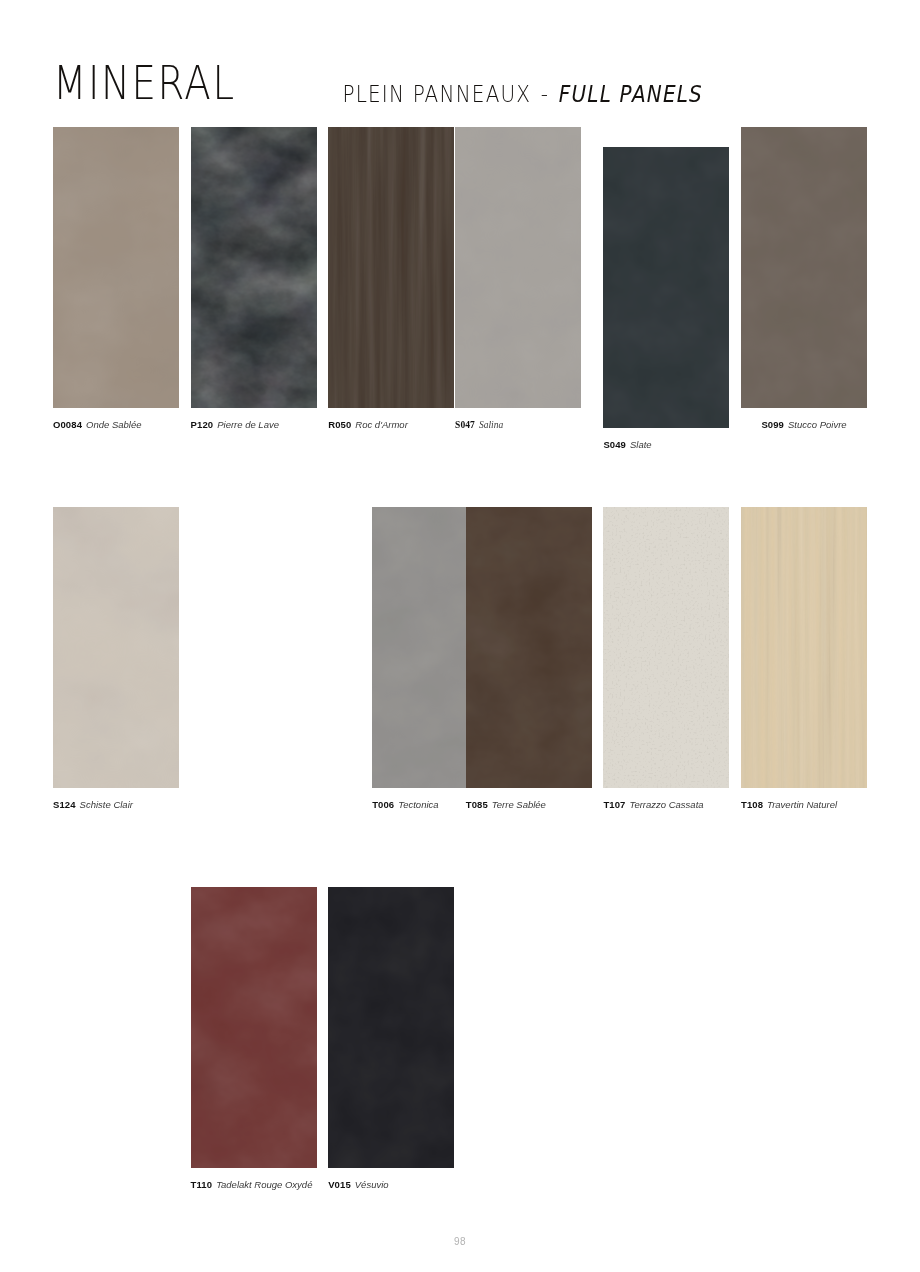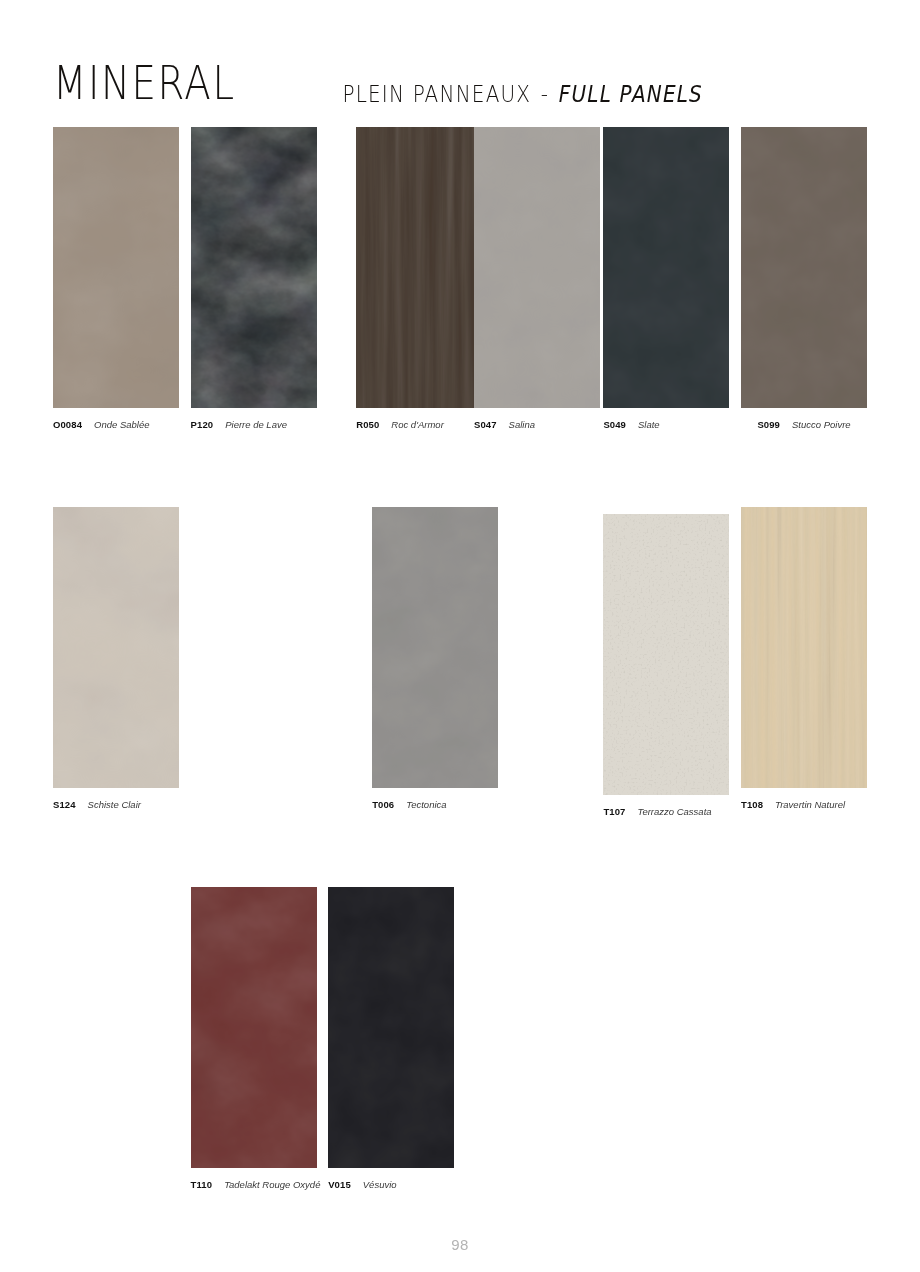--- a/index.html
+++ b/index.html
@@ -92,31 +92,31 @@
     color: #111111;
     white-space: nowrap;
   }
   .label .code {
     font-weight: bold;
     letter-spacing: 0.1px;
   }
   .label .name {
     font-style: italic;
     color: #3a3a3a;
-    padding-left: 12px;
+    padding-left: 4px;
   }
 
   
   .page-number {
     position: absolute;
     left: 0;
     top: 1236px;
     width: 920px;
     text-align: center;
-    font-size: 15px;
+    font-size: 10px;
     color: #b3b3b3;
     letter-spacing: 0.5px;
   }
 </style>
 </head>
 <body>
 
 <div class="header">
   <div class="brand-title">MINERAL</div>
   <div class="header-right">
@@ -153,53 +153,53 @@
                 <feColorMatrix type="saturate" values="0.2"></feColorMatrix>
               </filter>
             </defs>
             <rect width="100%" height="100%" fill="#1c1f22"></rect>
             <rect width="100%" height="100%" filter="url(#f1)" opacity="0.58"></rect>
             <rect width="100%" height="100%" fill="#3a4046" opacity="0.07"></rect>
           </svg>
         </div>
         <div class="label"><span class="code">P120</span><span class="name">Pierre de Lave</span></div>
       </div>
-      <div class="cell" style="left: 275.2px; margin-left: 28px;">
+      <div class="cell" style="left: 275.2px;">
         <div class="swatch" style="background: rgb(65, 52, 42);">
           <svg class="tex" xmlns="http://www.w3.org/2000/svg" preserveAspectRatio="none" viewBox="0 0 126 281">
             <defs>
               <filter id="f2">
                 <feTurbulence type="fractalNoise" baseFrequency="0.14 0.004" numOctaves="4" seed="11"></feTurbulence>
                 <feColorMatrix type="saturate" values="0"></feColorMatrix>
               </filter>
             </defs>
             <rect width="100%" height="100%" fill="#41342a"></rect>
             <rect width="100%" height="100%" filter="url(#f2)" opacity="0.22"></rect>
             <rect width="100%" height="100%" fill="#52453a" opacity="0.07"></rect>
           </svg>
         </div>
         <div class="label"><span class="code">R050</span><span class="name">Roc d'Armor</span></div>
       </div>
-      <div class="cell" style="left: 421px;">
+      <div class="cell" style="left: 402px; font-family: Liberation Serif, serif;">
         <div class="swatch" style="background: rgb(164, 161, 156);">
           <svg class="tex" xmlns="http://www.w3.org/2000/svg" preserveAspectRatio="none" viewBox="0 0 126 281">
             <defs>
               <filter id="f3">
                 <feTurbulence type="fractalNoise" baseFrequency="0.03" numOctaves="3" seed="77"></feTurbulence>
                 <feColorMatrix type="saturate" values="0"></feColorMatrix>
               </filter>
             </defs>
             <rect width="100%" height="100%" fill="#a4a19c"></rect>
             <rect width="100%" height="100%" filter="url(#f3)" opacity="0.09"></rect>
             <rect width="100%" height="100%" fill="#b2afaa" opacity="0.07"></rect>
           </svg>
         </div>
         <div class="label"><span class="code">S047</span><span class="name">Salina</span></div>
       </div>
-      <div class="cell" style="left: 550.4px;">
+      <div class="cell" style="left: 550.4px; margin-top: 20px;">
         <div class="swatch" style="background: rgb(44, 51, 55);">
           <svg class="tex" xmlns="http://www.w3.org/2000/svg" preserveAspectRatio="none" viewBox="0 0 126 281">
             <defs>
               <filter id="f4">
                 <feTurbulence type="fractalNoise" baseFrequency="0.03" numOctaves="3" seed="100"></feTurbulence>
                 <feColorMatrix type="saturate" values="0"></feColorMatrix>
               </filter>
             </defs>
             <rect width="100%" height="100%" fill="#2c3337"></rect>
             <rect width="100%" height="100%" filter="url(#f4)" opacity="0.09"></rect>
@@ -251,21 +251,37 @@
                 <feColorMatrix type="saturate" values="0"></feColorMatrix>
               </filter>
             </defs>
             <rect width="100%" height="100%" fill="#8f8d8a"></rect>
             <rect width="100%" height="100%" filter="url(#f8)" opacity="0.17"></rect>
             <rect width="100%" height="100%" fill="#9d9b98" opacity="0.07"></rect>
           </svg>
         </div>
         <div class="label"><span class="code">T006</span><span class="name">Tectonica</span></div>
       </div>
-      <div class="cell" style="left: 550.4px; margin-top: 7px;">
+      <div class="cell" style="left: 412.8px;">
+        <div class="swatch" style="background: rgb(74, 56, 44);">
+          <svg class="tex" xmlns="http://www.w3.org/2000/svg" preserveAspectRatio="none" viewBox="0 0 126 281">
+            <defs>
+              <filter id="f9">
+                <feTurbulence type="fractalNoise" baseFrequency="0.02 0.024" numOctaves="4" seed="119"></feTurbulence>
+                <feColorMatrix type="saturate" values="0"></feColorMatrix>
+              </filter>
+            </defs>
+            <rect width="100%" height="100%" fill="#4a382c"></rect>
+            <rect width="100%" height="100%" filter="url(#f9)" opacity="0.17"></rect>
+            <rect width="100%" height="100%" fill="#5a4637" opacity="0.07"></rect>
+          </svg>
+        </div>
+        <div class="label"><span class="code">T085</span><span class="name">Terre Sablée</span></div>
+      </div>
+      <div class="cell" style="left: 550.4px;">
         <div class="swatch" style="background: rgb(226, 222, 213);">
           <svg class="tex" xmlns="http://www.w3.org/2000/svg" preserveAspectRatio="none" viewBox="0 0 126 281">
             <defs>
               <filter id="f10">
                 <feTurbulence type="fractalNoise" baseFrequency="0.62" numOctaves="1" seed="196"></feTurbulence>
                 <feColorMatrix type="matrix" values="0 0 0 0 0.45  0 0 0 0 0.42  0 0 0 0 0.38  1.1 0 0 0 -0.62"></feColorMatrix>
               </filter>
             </defs>
             <rect width="100%" height="100%" fill="#e2ded5"></rect>
             <rect width="100%" height="100%" filter="url(#f10)" opacity="0.95"></rect>

